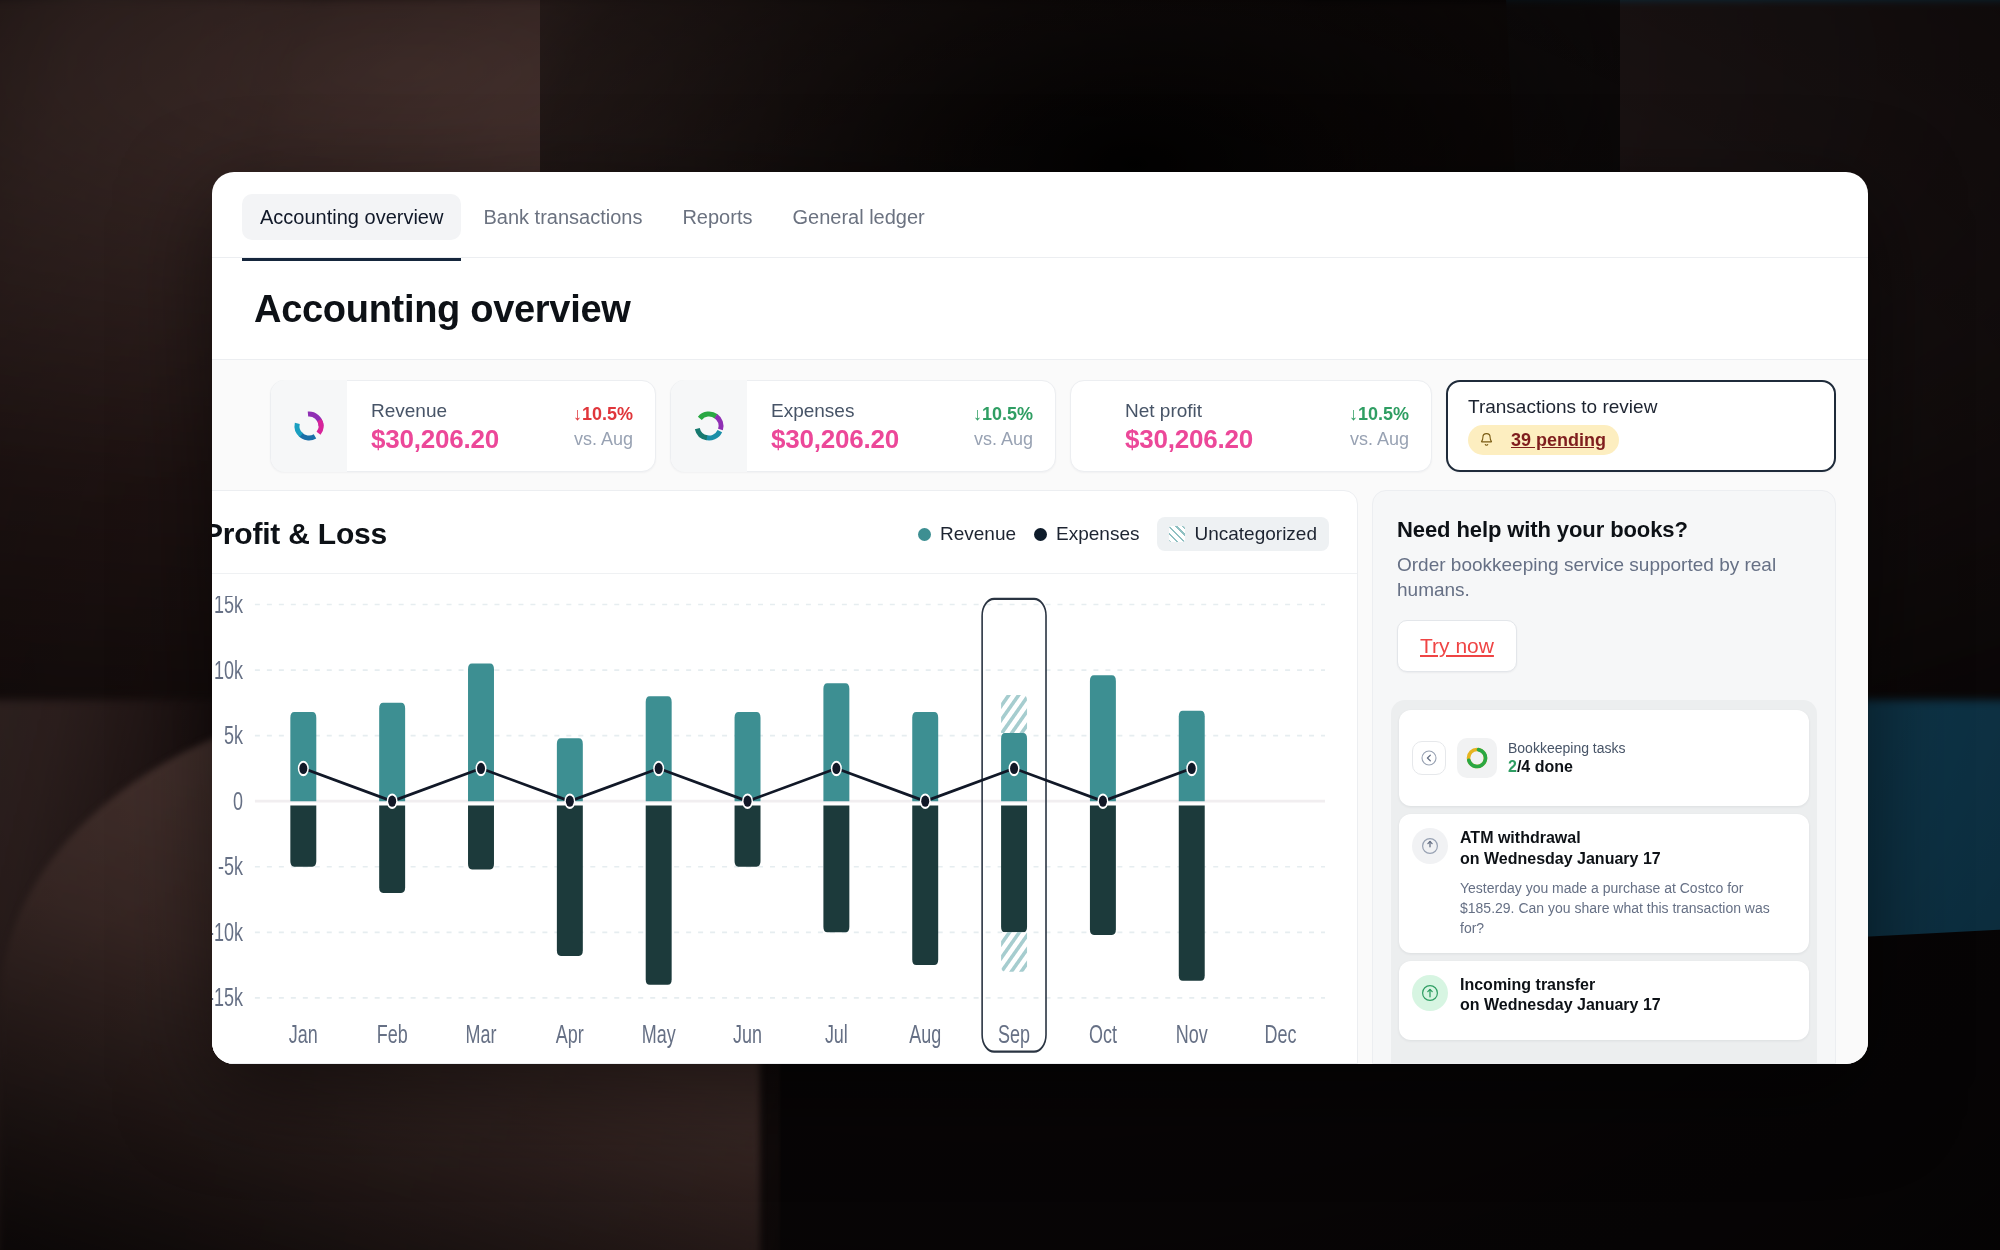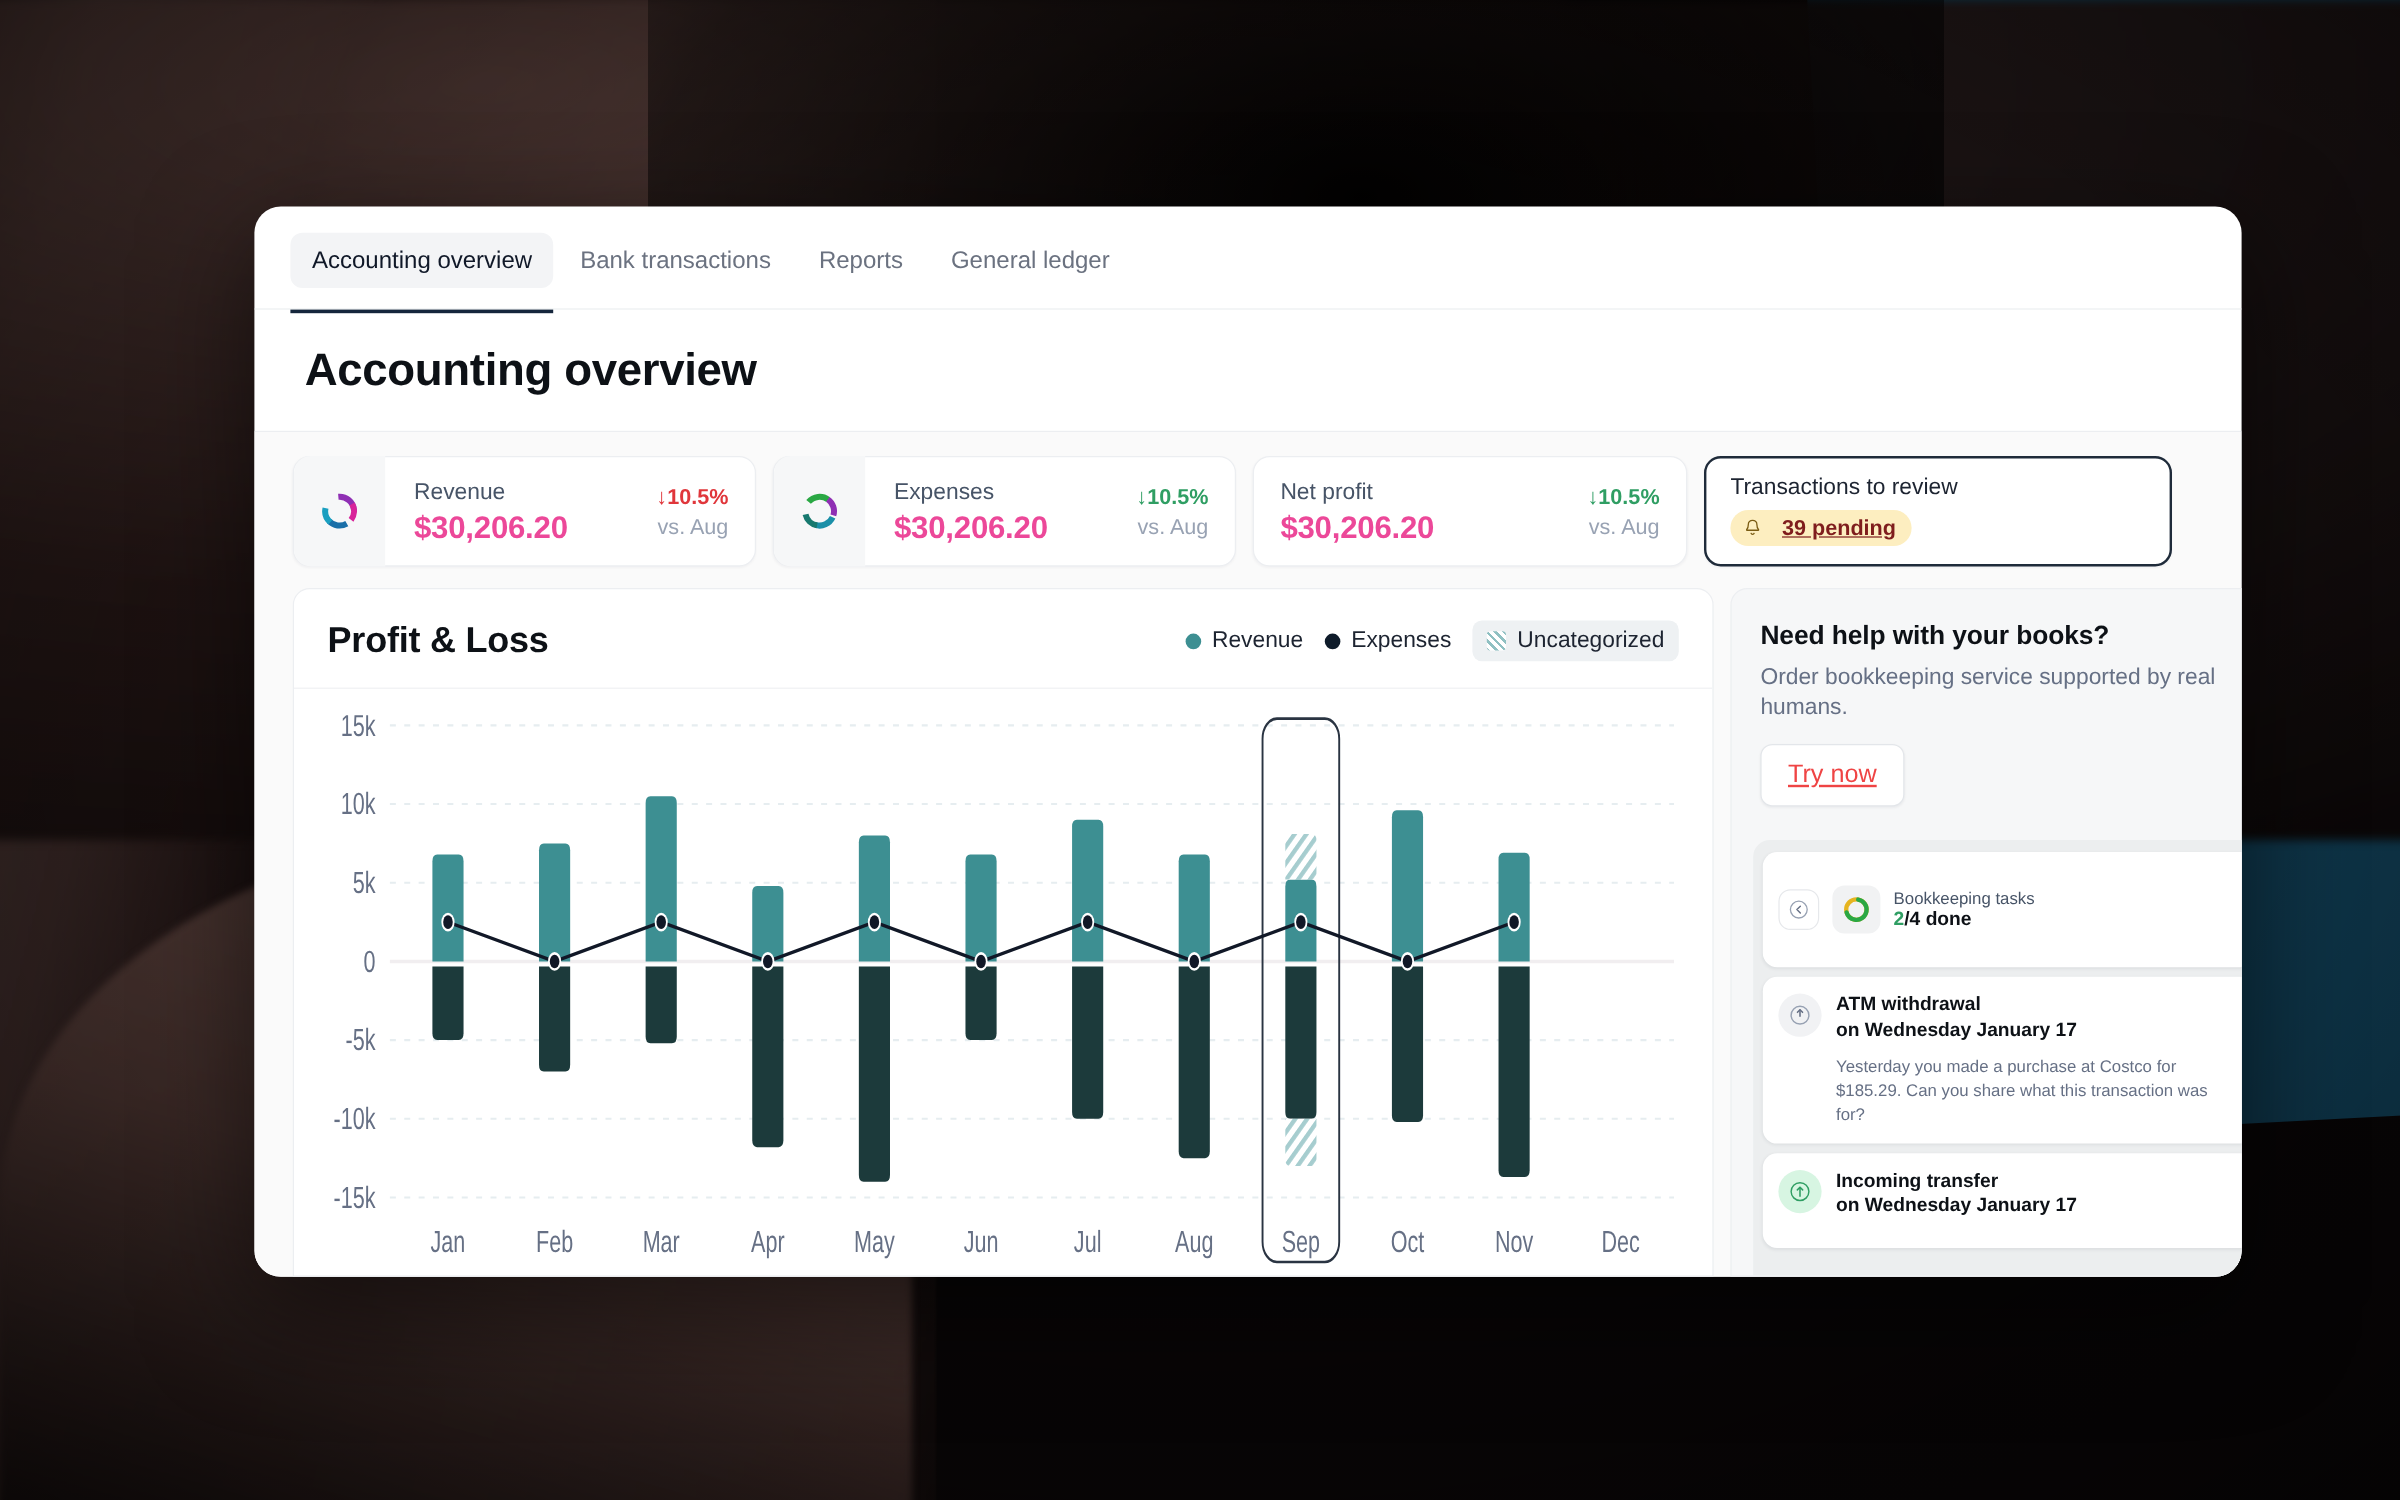--- a/index.html
+++ b/index.html
@@ -145,36 +145,37 @@
   }
 
   
   .body-area {
     background: #fafafa;
     padding: 20px 32px 0 32px;
     flex: 1;
     display: flex; flex-direction: column;
     gap: 18px;
     min-height: 0;
+    align-items: flex-end;
   }
 
   
   .kpi-row { display: flex; align-items: stretch; gap: 14px; flex: none; }
   .kpi-card {
     background: #fff;
     border: 1px solid #eceef1;
     border-radius: 14px;
     height: 92px;
     display: flex; align-items: center;
     padding: 0;
     box-shadow: 0 1px 2px rgba(16,24,40,.04);
   }
   .kpi-card.revenue { width: 386px; }
   .kpi-card.expenses { width: 386px; }
-  .kpi-card.netprofit { width: 362px; }
+  .kpi-card.netprofit { width: 362px; padding-left: 32px; }
 
   .kpi-iconbox {
     width: 76px; height: 92px;
     background: #f6f7f8;
     border-radius: 14px 0 0 14px;
     display: flex; align-items: center; justify-content: center;
     flex: none;
   }
   .kpi-main {
     flex: 1;

